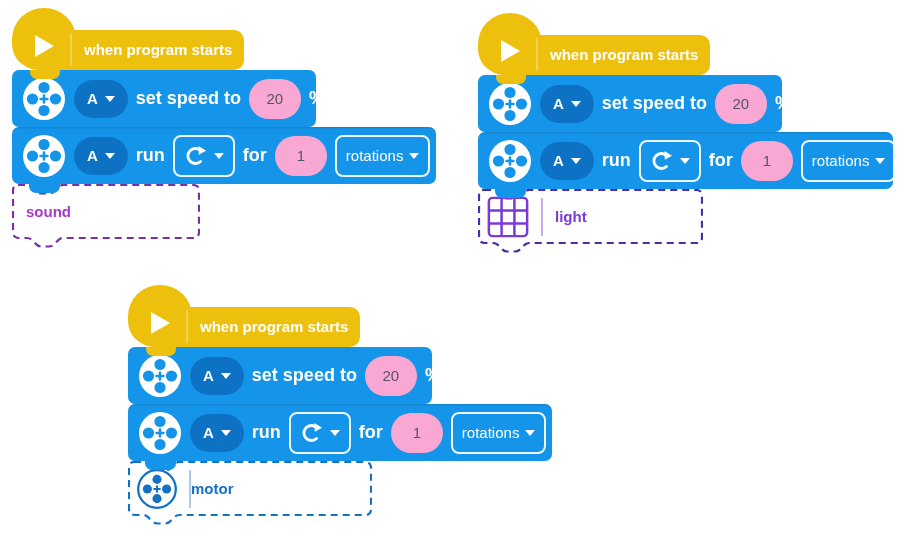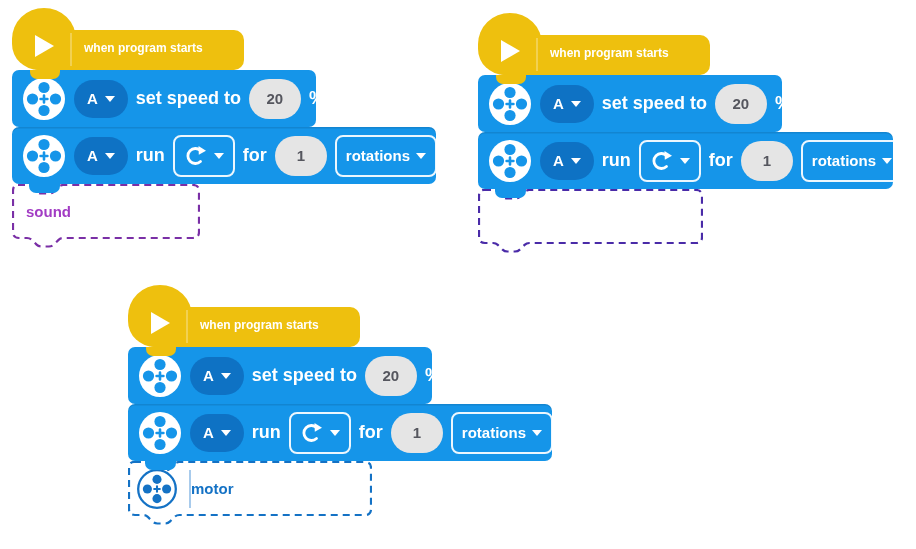--- a/index.html
+++ b/index.html
@@ -21,38 +21,38 @@
   .s1{left:478px;top:13px;}
   .s2{left:128px;top:285px;}
 
   
   .hat{position:absolute;left:0;top:0;width:232px;height:71px;}
   .hat-bump{position:absolute;left:0;top:0;width:64px;height:62px;border-radius:50% 50% 42% 42%;background:var(--yellow);}
   .hat-body{position:absolute;left:20px;top:22px;width:212px;height:40px;border-radius:0 10px 10px 6px;background:var(--yellow);}
   .hat-tab{position:absolute;left:18px;top:62px;width:30px;height:9px;border-radius:0 0 7px 7px;background:var(--yellow);}
   .play{position:absolute;left:23px;top:27px;width:0;height:0;border-top:11px solid transparent;border-bottom:11px solid transparent;border-left:19px solid #fff;}
   .hat-sep{position:absolute;left:58px;top:25px;width:2px;height:33px;background:rgba(255,255,255,0.28);}
-  .hat-label{position:absolute;left:72px;top:33px;font-size:12px;font-weight:700;color:#fff;white-space:nowrap;}
+  .hat-label{position:absolute;left:72px;top:33px;font-size:15px;font-weight:700;color:#fff;white-space:nowrap;}
 
   
   .blk{position:absolute;left:0;height:57px;background:var(--blue);border-radius:7px;
        display:flex;align-items:center;gap:8px;padding-left:10px;box-sizing:border-box;}
   .blk > *{flex:0 0 auto;}
   .b1{top:62px;width:304px;}
   .b2{top:119px;box-shadow:inset 0 1.5px 0 rgba(0,0,0,0.10);}
   .s0 .b2{width:424px;} .s1 .b2{width:415px;} .s2 .b2{width:424px;}
 
   .wlabel{color:#fff;font-weight:700;font-size:18px;white-space:nowrap;}
   .pill{height:38px;border-radius:19px;background:var(--blue-dark);color:#fff;font-weight:700;font-size:15px;
         display:flex;align-items:center;justify-content:center;gap:7px;padding:0 13px;}
   .caret{width:0;height:0;border-left:5px solid transparent;border-right:5px solid transparent;border-top:6px solid #fff;}
-  .oval{height:40px;min-width:52px;border-radius:20px;background:#e5e5e5;color:var(--valtext);font-weight:700;font-size:15px;
+  .oval{height:40px;min-width:52px;border-radius:20px;background:#f9a8d4;color:var(--valtext);font-weight:400;font-size:15px;
         display:flex;align-items:center;justify-content:center;padding:0 8px;box-sizing:border-box;}
   .dd{height:42px;border:2px solid rgba(255,255,255,0.92);border-radius:8px;display:flex;align-items:center;gap:6px;
-      padding:0 9px;color:#fff;font-weight:700;font-size:15px;box-sizing:border-box;}
+      padding:0 9px;color:#fff;font-weight:400;font-size:15px;box-sizing:border-box;}
 
   
   .ph{position:absolute;left:0;top:176px;height:70px;}
   .s0 .ph{width:188px;} .s1 .ph{width:225px;} .s2 .ph{width:244px;}
   .ph-outline{position:absolute;left:0;top:0;}
   .ph-content{position:absolute;left:0;top:0;right:0;height:55px;display:flex;align-items:center;}
   .ph-label{font-size:15px;font-weight:700;white-space:nowrap;}
   .lbl-sound{color:var(--sound-text);margin-left:14px;}
   .lbl-light{color:var(--lightp);margin-left:12px;}
   .lbl-motor{color:var(--motor);}
@@ -180,20 +180,28 @@
       <div class="dd">
         <span>rotations</span>
         <i class="caret"></i>
       </div>
     </div>
 
     <div class="ph">
       <svg class="ph-outline" width="225" height="70" viewBox="0 0 225 70">
         <path d="M6,1 H15 C17,1 18.5,1.6 19.8,2.9 L24.6,7.6 C25.9,8.9 27.4,9.5 29.4,9.5 H37 C39,9.5 40.5,8.9 41.8,7.6 L46.6,2.9 C47.9,1.6 49.4,1 51.4,1 H218 Q224,1 224,7 V48 Q224,54 218,54 H51.4 C49.4,54 47.9,54.6 46.6,55.9 L41.8,60.6 C40.5,61.9 39,62.5 37,62.5 H29.4 C27.4,62.5 25.9,61.9 24.6,60.6 L19.8,55.9 C18.5,54.6 17,54 15,54 H7 Q1,54 1,48 V7 Q1,1 6,1 Z" fill="none" stroke="var(--light-dash)" stroke-width="2.2" stroke-dasharray="7 5"></path>
       </svg>
+      <div class="ph-content">
+        <svg class="icon-pad" width="44" height="44" viewBox="0 0 46 46" fill="none" stroke="var(--lightp)" stroke-width="2.6">
+          <rect x="3" y="3" width="40" height="40" rx="4"></rect>
+          <path d="M16.3,3 V43 M29.7,3 V43 M3,16.3 H43 M3,29.7 H43"></path>
+        </svg>
+        <div class="ph-div div-light"></div>
+        <span class="ph-label lbl-light">light</span>
+      </div>
     </div>
     <div class="blue-tab"></div>
 
     <div class="hat">
       <div class="hat-bump"></div>
       <div class="hat-body"></div>
       <div class="hat-tab"></div>
       <div class="play"></div>
       <div class="hat-sep"></div>
       <span class="hat-label">when program starts</span>

